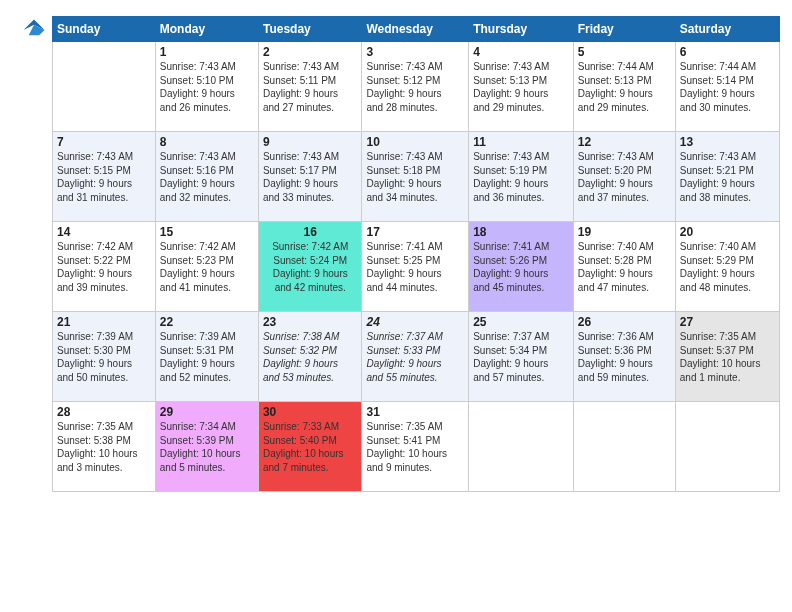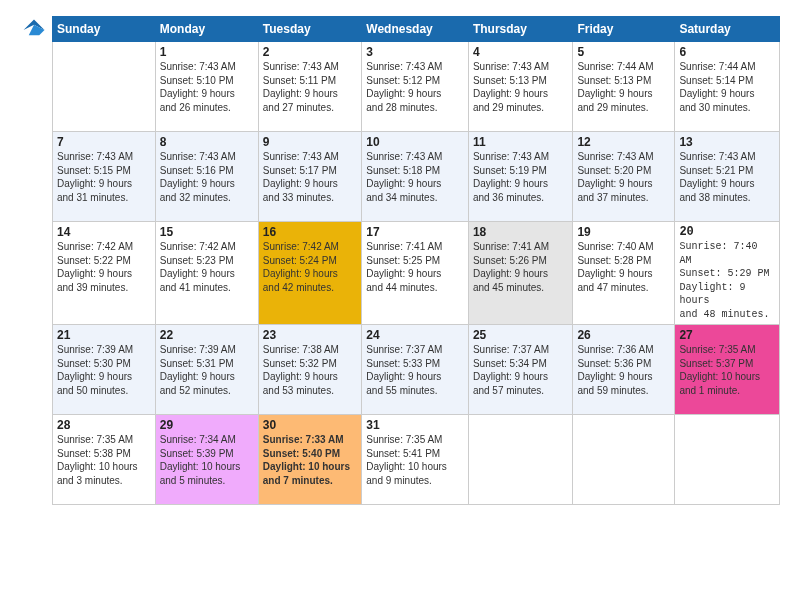--- a/index.html
+++ b/index.html
@@ -232,49 +232,49 @@
 Daylight: 9 hours
 and 39 minutes.</div>
           </td>
           <td style="background-color: rgb(255, 255, 255);">
             <span class="day-number">15</span>
             <div class="day-info" style="white-space: pre-line;">Sunrise: 7:42 AM
 Sunset: 5:23 PM
 Daylight: 9 hours
 and 41 minutes.</div>
           </td>
-          <td style="background-color: #eab308;">
+          <td style="background-color: #5eead4; text-align: center;">
             <span class="day-number">16</span>
             <div class="day-info" style="white-space: pre-line;">Sunrise: 7:42 AM
 Sunset: 5:24 PM
 Daylight: 9 hours
 and 42 minutes.</div>
           </td>
           <td style="background-color: rgb(255, 255, 255);">
             <span class="day-number">17</span>
             <div class="day-info" style="white-space: pre-line;">Sunrise: 7:41 AM
 Sunset: 5:25 PM
 Daylight: 9 hours
 and 44 minutes.</div>
           </td>
-          <td style="background-color: #e5e5e5;">
+          <td style="background-color: #c4b5fd;">
             <span class="day-number">18</span>
             <div class="day-info" style="white-space: pre-line;">Sunrise: 7:41 AM
 Sunset: 5:26 PM
 Daylight: 9 hours
 and 45 minutes.</div>
           </td>
           <td style="background-color: rgb(255, 255, 255);">
             <span class="day-number">19</span>
             <div class="day-info" style="white-space: pre-line;">Sunrise: 7:40 AM
 Sunset: 5:28 PM
 Daylight: 9 hours
 and 47 minutes.</div>
           </td>
-          <td style="background-color: rgb(255, 255, 255); font-family: Liberation Mono, monospace;">
+          <td style="background-color: rgb(255, 255, 255);">
             <span class="day-number">20</span>
             <div class="day-info" style="white-space: pre-line;">Sunrise: 7:40 AM
 Sunset: 5:29 PM
 Daylight: 9 hours
 and 48 minutes.</div>
           </td>
         </tr>
         <tr>
           <td style="background-color: rgb(238, 243, 251);">
             <span class="day-number">21</span>
@@ -285,47 +285,47 @@
           </td>
           <td style="background-color: rgb(238, 243, 251);">
             <span class="day-number">22</span>
             <div class="day-info" style="white-space: pre-line;">Sunrise: 7:39 AM
 Sunset: 5:31 PM
 Daylight: 9 hours
 and 52 minutes.</div>
           </td>
           <td style="background-color: rgb(238, 243, 251);">
             <span class="day-number">23</span>
-            <div class="day-info" style="white-space: pre-line;">Sunrise: 7:38 AM
+            <div class="day-info" style="white-space: pre-line; font-style: italic;">Sunrise: 7:38 AM
 Sunset: 5:32 PM
 Daylight: 9 hours
 and 53 minutes.</div>
           </td>
-          <td style="background-color: rgb(238, 243, 251);">
+          <td style="background-color: rgb(238, 243, 251); font-style: italic;">
             <span class="day-number">24</span>
             <div class="day-info" style="white-space: pre-line;">Sunrise: 7:37 AM
 Sunset: 5:33 PM
 Daylight: 9 hours
 and 55 minutes.</div>
           </td>
           <td style="background-color: rgb(238, 243, 251);">
             <span class="day-number">25</span>
             <div class="day-info" style="white-space: pre-line;">Sunrise: 7:37 AM
 Sunset: 5:34 PM
 Daylight: 9 hours
 and 57 minutes.</div>
           </td>
           <td style="background-color: rgb(238, 243, 251); margin-top: 13px;">
             <span class="day-number">26</span>
             <div class="day-info" style="white-space: pre-line;">Sunrise: 7:36 AM
 Sunset: 5:36 PM
 Daylight: 9 hours
 and 59 minutes.</div>
           </td>
-          <td style="background-color: #ec4899;">
+          <td style="background-color: #e5e5e5;">
             <span class="day-number">27</span>
             <div class="day-info" style="white-space: pre-line;">Sunrise: 7:35 AM
 Sunset: 5:37 PM
 Daylight: 10 hours
 and 1 minute.</div>
           </td>
         </tr>
         <tr>
           <td style="background-color: rgb(255, 255, 255);">
             <span class="day-number">28</span>
@@ -334,23 +334,23 @@
 Daylight: 10 hours
 and 3 minutes.</div>
           </td>
           <td style="background-color: #f0abfc;">
             <span class="day-number">29</span>
             <div class="day-info" style="white-space: pre-line;">Sunrise: 7:34 AM
 Sunset: 5:39 PM
 Daylight: 10 hours
 and 5 minutes.</div>
           </td>
-          <td style="background-color: #fdba74;">
+          <td style="background-color: #ef4444;">
             <span class="day-number">30</span>
-            <div class="day-info" style="white-space: pre-line; font-weight: bold;">Sunrise: 7:33 AM
+            <div class="day-info" style="white-space: pre-line;">Sunrise: 7:33 AM
 Sunset: 5:40 PM
 Daylight: 10 hours
 and 7 minutes.</div>
           </td>
           <td style="background-color: rgb(255, 255, 255);">
             <span class="day-number">31</span>
             <div class="day-info" style="white-space: pre-line;">Sunrise: 7:35 AM
 Sunset: 5:41 PM
 Daylight: 10 hours
 and 9 minutes.</div>

